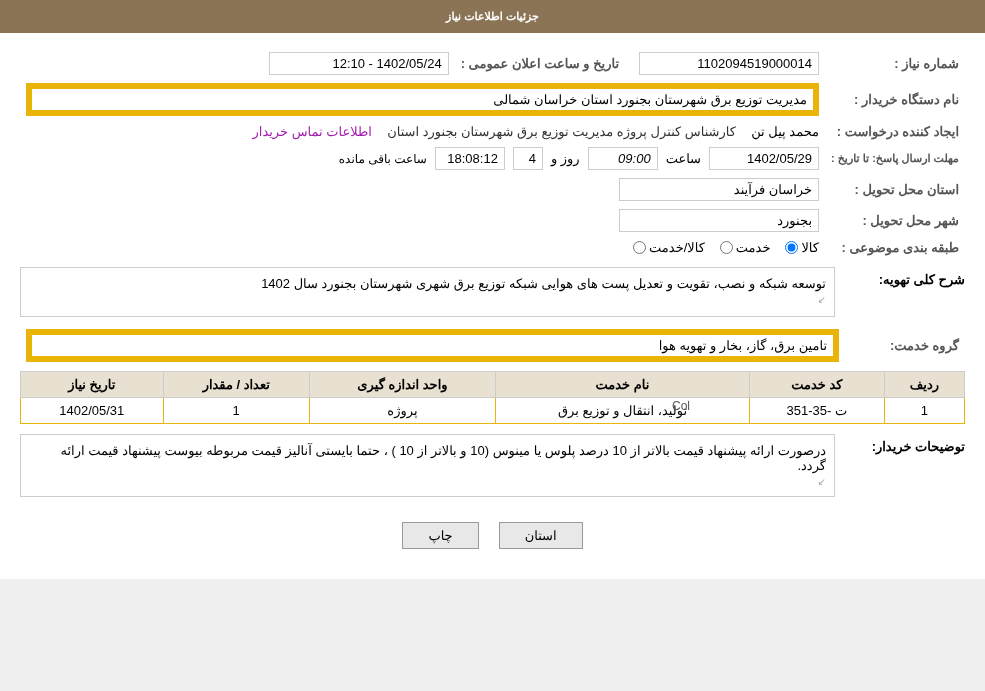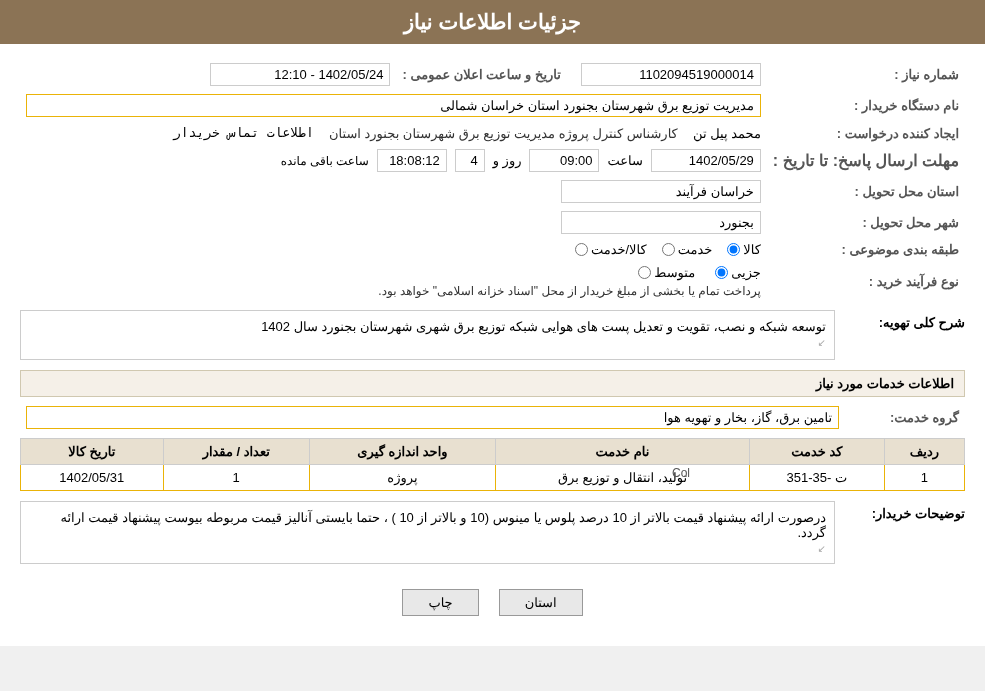--- a/index.html
+++ b/index.html
@@ -12,21 +12,21 @@
     .page-wrapper {
       max-width: 985px;
       margin: 0 auto;
       background: #fff;
     }
     .header-bar {
       background: #8B7355;
       color: #fff;
       text-align: center;
       padding: 10px 0;
-      font-size: 21px;
+      font-size: 11px;
       font-weight: bold;
     }
     .content-area {
       padding: 15px 20px;
       background: #fff;
     }
     .info-table {
       width: 100%;
       border-collapse: collapse;
       margin-bottom: 8px;
@@ -46,43 +46,42 @@
       text-align: right;
     }
     .input-box {
       border: 1px solid #ccc;
       background: #fff;
       padding: 3px 6px;
       display: inline-block;
       min-width: 120px;
     }
     .input-box-full {
-      border: 1px solid #eab308;
+      border: 6px solid #eab308;
       background: #fff;
       padding: 3px 6px;
       width: 100%;
       display: block;
     }
     .row-flex {
       display: flex;
       align-items: center;
       gap: 4px;
     }
     .section-header {
       background: #f5f0e8;
       border: 1px solid #d0c8b0;
       padding: 5px 10px;
       font-weight: bold;
       margin: 10px 0 5px 0;
       font-size: 13px;
     }
     .contact-link {
-      color: #000000;
+      color: #a21caf;
       text-decoration: none;
-      font-family: Liberation Mono, monospace;
     }
     .radio-group {
       display: flex;
       gap: 15px;
       align-items: center;
       flex-direction: row-reverse;
       justify-content: flex-end;
     }
     .radio-item {
       display: flex;
@@ -211,30 +210,30 @@
             <span style="color:#333;">کارشناس کنترل پروژه مدیریت توزیع برق شهرستان بجنورد استان</span>
             &nbsp;&nbsp;
             <a href="#" class="contact-link">
               <span>اطلاعات تماس خریدار</span>
             </a>
           </div>
         </td>
       </tr>
 
       <tr>
-        <td class="label-cell" style="font-size:16px;">
+        <td class="label-cell" style="font-size:11px;">
           <span>مهلت ارسال پاسخ: تا تاریخ :</span>
         </td>
         <td colspan="3" class="value-cell">
           <div class="row-flex" style="flex-direction: row; align-items: center; gap: 8px;">
             <div class="input-box" style="min-width:110px;">
               <span>1402/05/29</span>
             </div>
             <span>ساعت</span>
-            <div class="input-box" style="min-width:70px;">
+            <div class="input-box" style="min-width:70px;font-style:italic;">
               <span>09:00</span>
             </div>
             <span>روز و</span>
             <div class="input-box" style="min-width:30px;">
               <span>4</span>
             </div>
             <div class="input-box" style="min-width:70px;">
               <span>18:08:12</span>
             </div>
             <span style="font-size:12px;">ساعت باقی مانده</span>
@@ -279,56 +278,35 @@
               <input type="radio" class="radio-input" name="tabaqe" style="">
             </div>
             <div class="radio-item">
               <span>کالا</span>
               <input type="radio" class="radio-input" name="tabaqe" checked="" style="">
             </div>
           </div>
         </td>
       </tr>
 
-      <tr>
-        <td class="label-cell">
-          <span>نوع فرآیند خرید :</span>
-        </td>
-        <td colspan="3" class="value-cell">
-          <div style="display:flex; flex-direction:column; gap:4px;">
-            <div class="process-radio-group">
-              <div class="radio-item">
-                <span>متوسط</span>
-                <input type="radio" class="radio-input" name="nav" style="">
-              </div>
-              <div class="radio-item">
-                <span>جزیی</span>
-                <input type="radio" class="radio-input" name="nav" checked="" style="">
-              </div>
-            </div>
-            <div class="notice-text">پرداخت تمام یا بخشی از مبلغ خریدار از محل "اسناد خزانه اسلامی" خواهد بود.</div>
-          </div>
-        </td>
-      </tr>
     </tbody>
       </table>
 
     <div style="display:flex; align-items:flex-start; gap:10px; margin: 8px 0;">
       <div style="width:120px; text-align:right; font-weight:bold; padding-top:5px;">
         <span>شرح کلی تهویه:</span>
       </div>
       <div style="flex:1;">
         <div class="sherh-box">
           <span>توسعه شبکه و نصب، تقویت و تعدیل پست های هوایی شبکه توزیع برق شهری شهرستان بجنورد سال 1402</span>
           <br><span style="font-size:10px; color:#aaa;">↙</span>
         </div>
       </div>
     </div>
 
-    <div class="section-header">اطلاعات خدمات مورد نیاز</div>
 
     <table class="info-table" style="margin-bottom:5px;">
       <tbody>
           <tr>
         <td class="label-cell">
           <span>گروه خدمت:</span>
         </td>
         <td class="value-cell">
           <div class="input-box-full">
             <span>تامین برق، گاز، بخار و تهویه هوا</span>
@@ -339,21 +317,21 @@
       </table>
 
     <table class="services-table">
       <thead>
         <tr>
           <th><span>ردیف</span></th>
           <th><span>کد خدمت</span></th>
           <th><span>نام خدمت</span></th>
           <th><span>واحد اندازه گیری</span></th>
           <th><span>تعداد / مقدار</span></th>
-          <th><span>تاریخ کالا</span></th>
+          <th><span>تاریخ نیاز</span></th>
         </tr>
       </thead>
       <tbody>
         <tr>
           <td>1</td>
           <td>ت -35-351</td>
           <td>تولید، انتقال و توزیع برق</td>
           <td>پروژه</td>
           <td>1</td>
           <td>1402/05/31</td>

